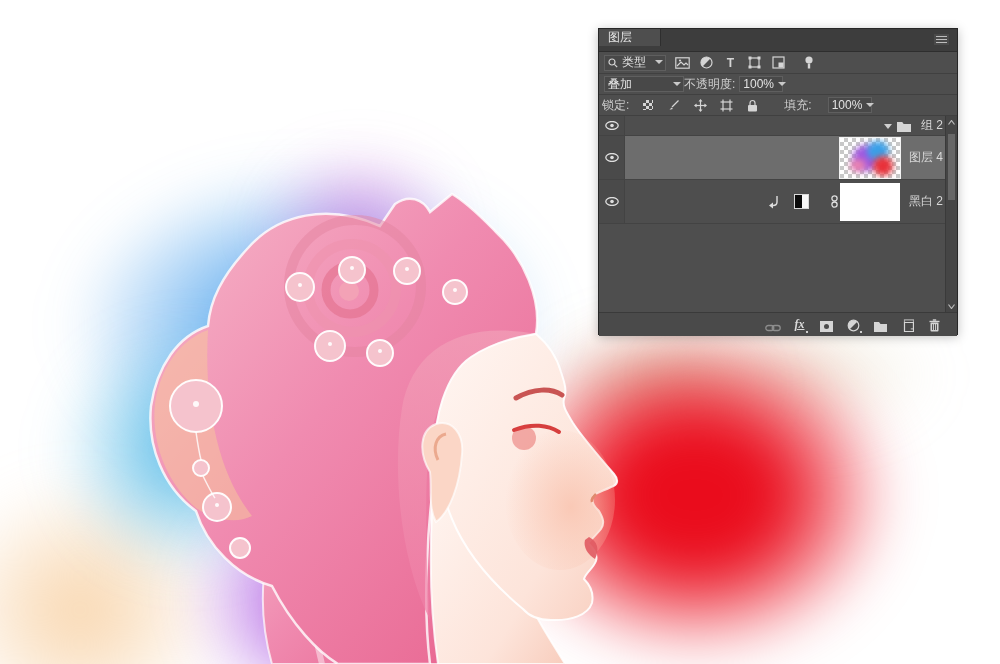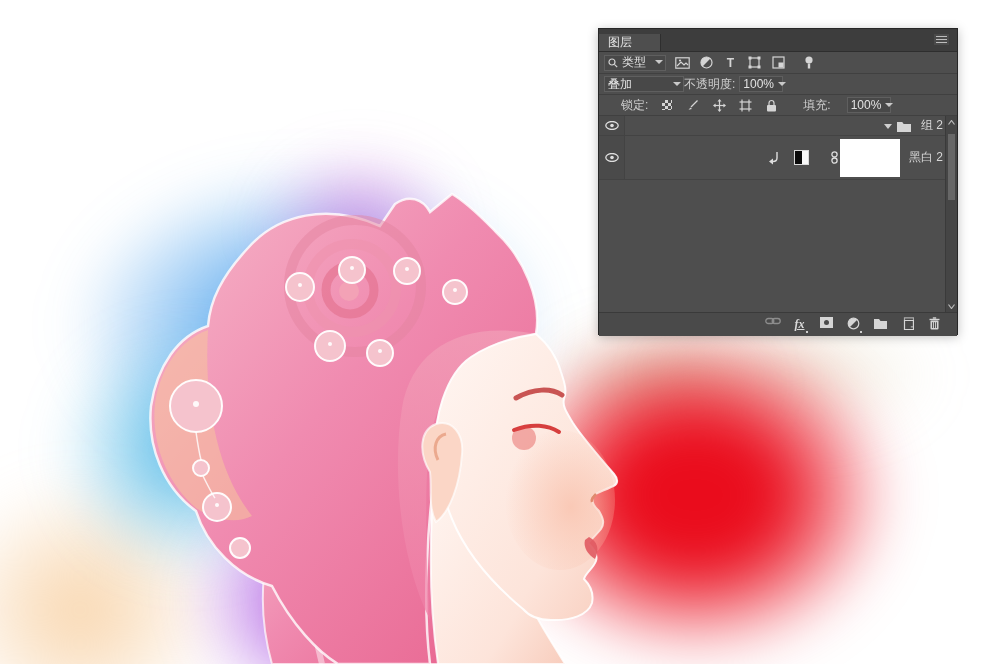--- a/index.html
+++ b/index.html
@@ -27,36 +27,36 @@
     background:radial-gradient(closest-side,rgba(186,170,112,0.5),rgba(186,170,112,0));}
   .glow-warm3{left:640px;top:310px;width:300px;height:130px;
     background:radial-gradient(closest-side,rgba(214,194,152,0.4),rgba(214,194,152,0));}
   #head-svg{position:absolute;left:0;top:0;}
   
   #layers-panel{
     position:absolute;left:598px;top:28px;width:360px;height:307px;
     background:#4e4e4e;border:1px solid #272727;box-sizing:border-box;
     color:#d8d8d8;font-size:12px;box-shadow:0 2px 10px rgba(0,0,0,0.25);
   }
-  .p-header{height:22px;background:#3d3d3d;display:flex;align-items:flex-end;position:relative;border-bottom:1px solid #2e2e2e;}
+  .p-header{height:22px;background:#3d3d3d;display:flex;align-items:flex-start;position:relative;border-bottom:1px solid #2e2e2e;}
   .p-tab{width:62px;background:#4e4e4e;display:flex;align-items:center;padding-left:9px;box-sizing:border-box;border-right:1px solid #2e2e2e;color:#e4e4e4;}
   .p-menu{position:absolute;right:8px;top:5px;width:15px;height:11px;display:flex;flex-direction:column;justify-content:space-between;padding:2px;box-sizing:border-box;background:#4a4a4a;}
   .p-menu i{display:block;height:1px;background:#bdbdbd;}
   .row{display:flex;align-items:center;box-sizing:border-box;}
   .p-filter{height:22px;padding:0 5px;border-bottom:1px solid #404040;gap:9px;align-items:center;}
   .combo{height:16px;background:#484848;border:1px solid #5f5f5f;display:flex;align-items:center;box-sizing:border-box;padding:0 3px;gap:4px;color:#e2e2e2;}
   .search-combo{width:62px;}
   .chev{width:7px;height:7px;position:relative;flex:none;margin-left:auto;}
   .chev::before{content:"";position:absolute;left:0;top:1px;border-left:4px solid transparent;border-right:4px solid transparent;border-top:4px solid #c9c9c9;}
   .ficon{width:15px;height:14px;flex:none;display:flex;align-items:center;justify-content:center;}
   .p-blend{height:21px;padding:0 5px;border-bottom:1px solid #404040;}
   .blend-combo{width:80px;}
   .lbl{color:#cfcfcf;white-space:nowrap;}
   .val-combo{width:44px;margin-left:4px;}
-  .p-lock{height:21px;padding:0 22px;border-bottom:1px solid #404040;gap:12px;}
+  .p-lock{height:21px;padding:0 3px;border-bottom:1px solid #404040;gap:12px;}
   .licon{width:14px;height:14px;flex:none;display:flex;align-items:center;justify-content:center;}
   
   .p-list{height:196px;position:relative;background:#4e4e4e;}
   .lrow{display:flex;align-items:stretch;border-bottom:1px solid #434343;box-sizing:border-box;}
   .eye-cell{width:25px;flex:none;border-right:1px solid #434343;display:flex;align-items:center;justify-content:center;background:#4a4a4a;}
   .lrow-content{flex:1;display:flex;align-items:center;padding-right:14px;justify-content:flex-end;}
   .lrow-content.selected{background:#6d6d6d;}
   .row-group{height:20px;}
   .row-layer{height:44px;}
   .indent-group{width:22px;}
@@ -77,21 +77,21 @@
   .underlined{text-decoration:underline;}
   .clip-ind{width:12px;height:14px;flex:none;}
   .link8{color:#dedede;font-size:10px;line-height:10px;flex:none;margin:0 2px 0 22px;}
   
   .scrollbar{position:absolute;right:0;top:0;bottom:0;width:12px;background:#454545;border-left:1px solid #3a3a3a;box-sizing:border-box;}
   .sb-thumb{position:absolute;left:2px;right:2px;top:18px;height:66px;background:#676767;}
   .sb-arrow{position:absolute;left:0;right:0;height:12px;display:flex;align-items:center;justify-content:center;color:#b9b9b9;font-size:8px;}
   .sb-up{top:0;} .sb-down{bottom:0;}
   
   .p-footer{height:24px;border-top:1px solid #3a3a3a;background:#4a4a4a;display:flex;align-items:center;justify-content:flex-end;gap:10px;padding-right:14px;box-sizing:border-box;}
-  .fic{width:17px;height:15px;display:flex;align-items:flex-start;justify-content:center;position:relative;text-decoration:underline;}
+  .fic{width:17px;height:15px;display:flex;align-items:flex-end;justify-content:center;position:relative;text-decoration:underline;}
   .fx-text{font-style:italic;font-weight:bold;font-size:12px;color:#dadada;font-family:"Liberation Serif","DejaVu Serif",serif;}
   .flyout-dot{position:absolute;right:0;bottom:-1px;width:2px;height:2px;background:#cfcfcf;}
   .mask-ic{width:13px;height:11px;background:#d5d5d5;display:flex;align-items:center;justify-content:center;}
   .mask-ic i{width:5px;height:5px;border-radius:50%;background:#4a4a4a;}
   .checker-ic{width:10px;height:10px;background-image:
     linear-gradient(45deg,#d5d5d5 25%,transparent 25%,transparent 75%,#d5d5d5 75%),
     linear-gradient(45deg,#d5d5d5 25%,transparent 25%,transparent 75%,#d5d5d5 75%);
     background-size:6px 6px;background-position:0 0,3px 3px;}
   svg .st{stroke:#d5d5d5;fill:none;stroke-width:1.2;}
   svg .fl{fill:#d5d5d5;}
@@ -348,20 +348,38 @@
         <span class="indent-group"></span>
         <span class="tri"></span>
         <svg width="16" height="12" viewBox="0 0 16 12">
             <path class="fl" d="M1,2 h5 l1.5,2 H15 v8 H1 Z"></path>
             <path class="fl" d="M1,2 h5 l1.5,2 H1 Z"></path>
           </svg>
         <span class="lname">组 2</span>
       </div>
     </div>
 
+    <div class="lrow row-layer">
+      <div class="eye-cell">
+        <svg width="14" height="9" viewBox="0 0 14 9">
+            <ellipse cx="7" cy="4.5" rx="6.2" ry="4" fill="none" stroke="#dedede" stroke-width="1.3"></ellipse>
+            <circle cx="7" cy="4.5" r="1.8" fill="#dedede"></circle>
+          </svg>
+      </div>
+      <div class="lrow-content selected">
+        <span style="width:60px;"></span>
+        <div class="thumb checker thumb-sel">
+          <div class="blob" style="left:13px;top:7px;width:26px;height:26px;background:#a259e0;"></div>
+          <div class="blob" style="left:27px;top:3px;width:22px;height:20px;background:#3aa0e8;"></div>
+          <div class="blob" style="left:33px;top:18px;width:20px;height:20px;background:#e8313a;"></div>
+          <div class="blob" style="left:10px;top:21px;width:16px;height:13px;background:#e87fb0;"></div>
+        </div>
+        <span class="lname">图层 4</span>
+      </div>
+    </div>
 
 
     <div class="lrow row-layer">
       <div class="eye-cell">
         <svg width="14" height="9" viewBox="0 0 14 9">
             <ellipse cx="7" cy="4.5" rx="6.2" ry="4" fill="none" stroke="#dedede" stroke-width="1.3"></ellipse>
             <circle cx="7" cy="4.5" r="1.8" fill="#dedede"></circle>
           </svg>
       </div>
       <div class="lrow-content">

